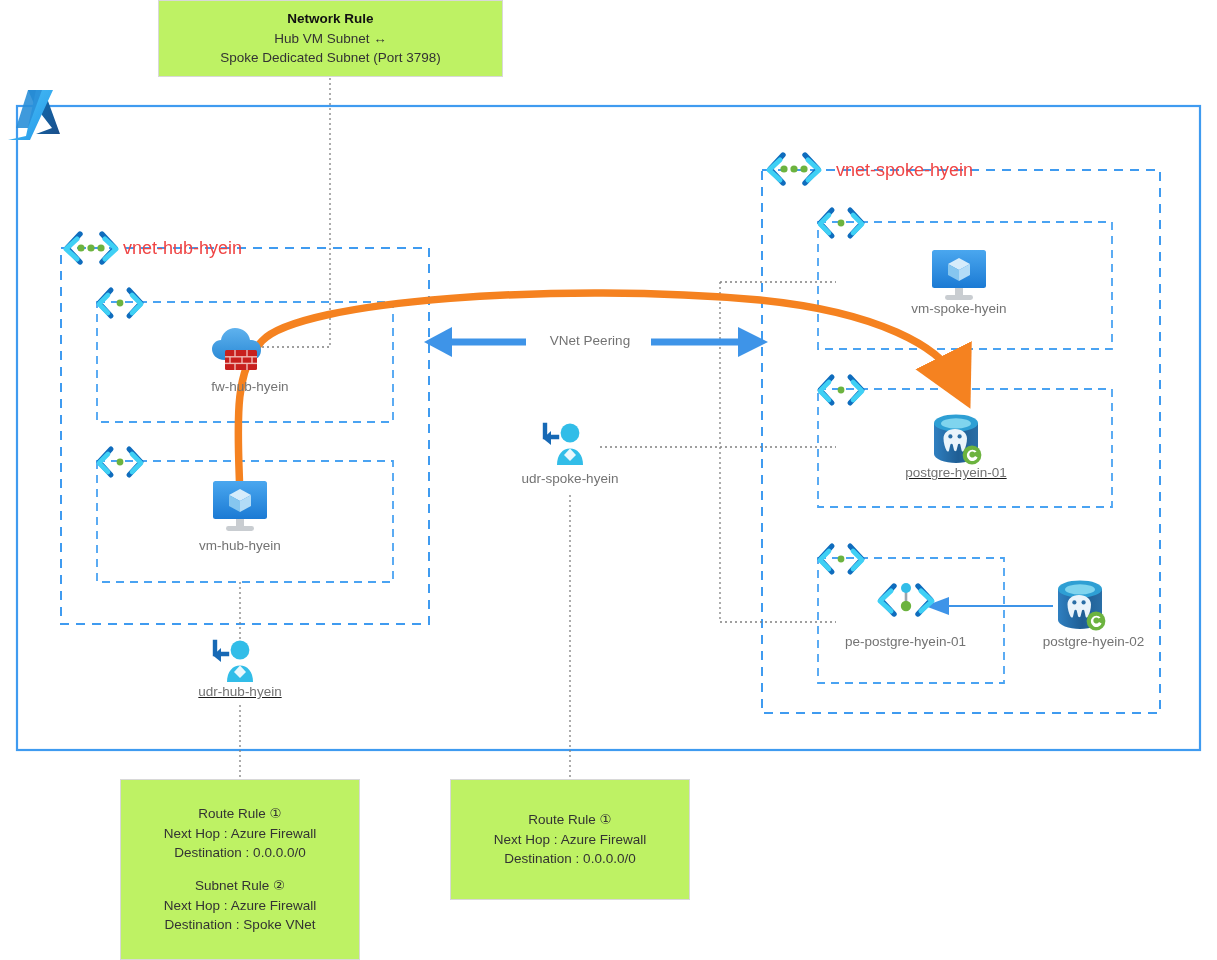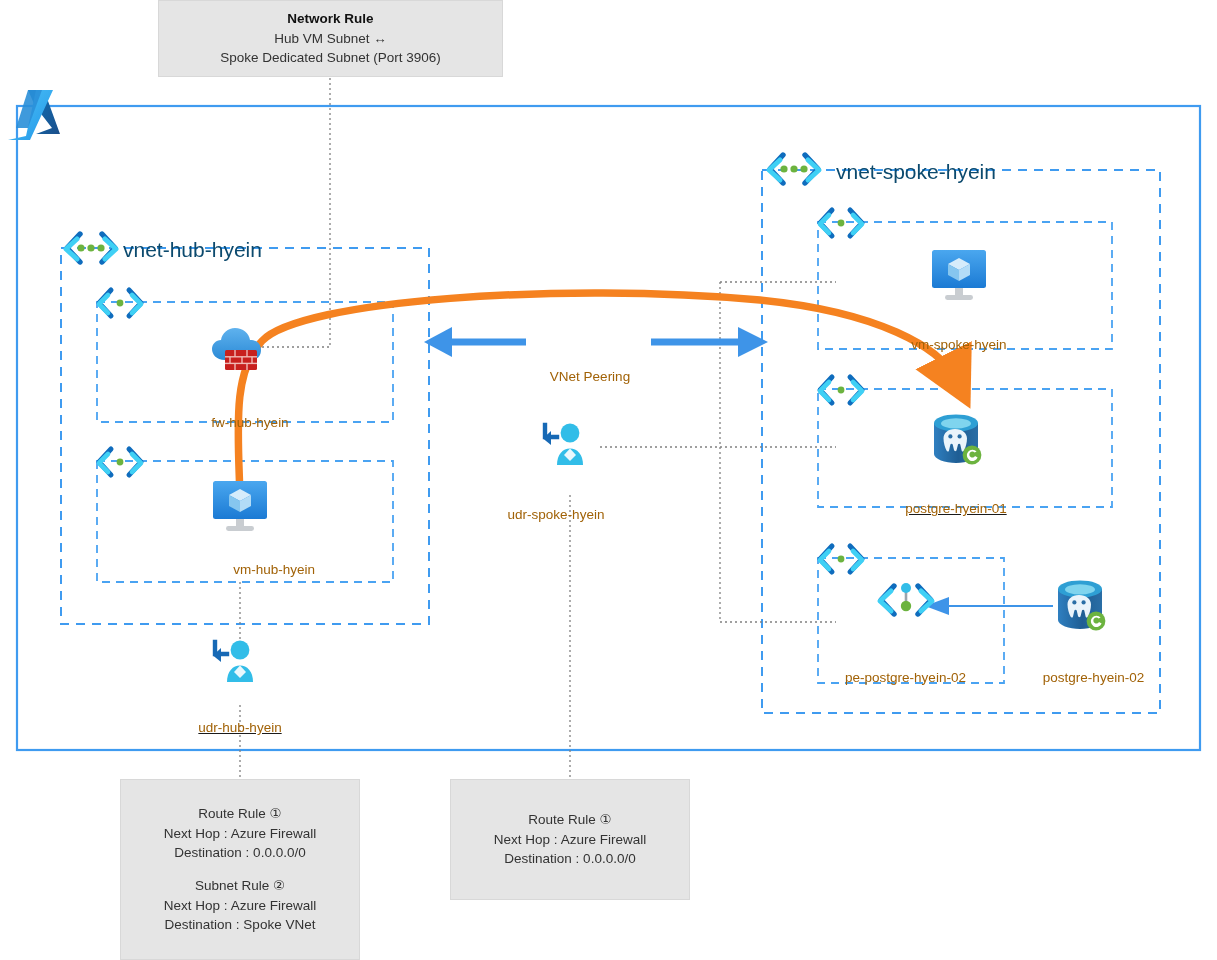--- a/index.html
+++ b/index.html
@@ -1,23 +1,23 @@
 <!DOCTYPE html>
 <html><head>
 <meta charset="utf-8">
 <style>
   html,body{margin:0;padding:0;background:#ffffff;}
   body{width:1217px;height:960px;position:relative;overflow:hidden;
        font-family:"Liberation Sans","DejaVu Sans",sans-serif;color:#1a1a1a;}
   #stage{position:absolute;left:0;top:0;width:1217px;height:960px;}
   svg.layer{position:absolute;left:0;top:0;width:1217px;height:960px;overflow:visible;}
   .node{position:absolute;text-align:center;}
-  .node-label{font-size:13.5px;color:#a16207;white-space:nowrap;line-height:1.2;margin-top:36px;}
-  .zone-label{position:absolute;font-size:21px;color:#0c4a6e;white-space:nowrap;}
-  .callout{position:absolute;background:#e5e5e5;border:1px solid #d8d8d8;
+  .node-label{font-size:13.5px;color:#737373;white-space:nowrap;line-height:1.2;}
+  .zone-label{position:absolute;font-size:18px;color:#ef4444;white-space:nowrap;}
+  .callout{position:absolute;background:#bef264;border:1px solid #d8d8d8;
            box-sizing:border-box;display:flex;flex-direction:column;
            align-items:center;justify-content:center;}
   .callout .ln{font-size:13.5px;color:#333;line-height:1.45;white-space:nowrap;text-align:center;}
   .callout .ttl{font-weight:bold;color:#111;}
   .callout .gap{height:13px;}
 </style>
 </head>
 <body>
 
 <div id="stage">
@@ -252,56 +252,56 @@
     </g>
   </svg>
 
   <div class="zone-label" style="left:123px;top:238px;">vnet-hub-hyein</div>
   <div class="zone-label" style="left:836px;top:160px;">vnet-spoke-hyein</div>
 
   <div class="node" style="left:175px;top:379px;width:150px;">
     <div class="node-label">fw-hub-hyein</div>
   </div>
 
-  <div class="node" style="left:165px;top:526px;width:150px;text-align:right;">
+  <div class="node" style="left:165px;top:538px;width:150px;">
     <div class="node-label">vm-hub-hyein</div>
   </div>
 
   <div class="node" style="left:165px;top:684px;width:150px;text-decoration:underline;">
     <div class="node-label">udr-hub-hyein</div>
   </div>
 
   <div class="node" style="left:884px;top:301px;width:150px;">
     <div class="node-label">vm-spoke-hyein</div>
   </div>
 
-  <div class="node" style="left:481px;top:471px;width:150px;">
+  <div class="node" style="left:495px;top:471px;width:150px;">
     <div class="node-label">udr-spoke-hyein</div>
   </div>
 
   <div class="node" style="left:881px;top:465px;width:150px;text-decoration:underline;">
     <div class="node-label">postgre-hyein-01</div>
   </div>
 
   <div class="node" style="left:818px;top:634px;width:175px;">
-    <div class="node-label">pe-postgre-hyein-02</div>
+    <div class="node-label">pe-postgre-hyein-01</div>
   </div>
 
   <div class="node" style="left:1005px;top:634px;width:177px;">
     <div class="node-label">postgre-hyein-02</div>
   </div>
 
   <div class="node" style="left:515px;top:333px;width:150px;">
     <div class="node-label">VNet Peering</div>
   </div>
 
   <div class="callout" style="left:158px;top:0px;width:345px;height:77px;">
     <div class="ln ttl">Network Rule</div>
     <div class="ln">Hub VM Subnet ↔</div>
-    <div class="ln">Spoke Dedicated Subnet (Port 3906)</div>
+    <div class="ln">Spoke Dedicated Subnet (Port 3798)</div>
   </div>
 
   <div class="callout" style="left:120px;top:779px;width:240px;height:181px;">
     <div class="ln">Route Rule ①</div>
     <div class="ln">Next Hop : Azure Firewall</div>
     <div class="ln">Destination : 0.0.0.0/0</div>
     <div class="gap"></div>
     <div class="ln">Subnet Rule ②</div>
     <div class="ln">Next Hop : Azure Firewall</div>
     <div class="ln">Destination : Spoke VNet</div>

